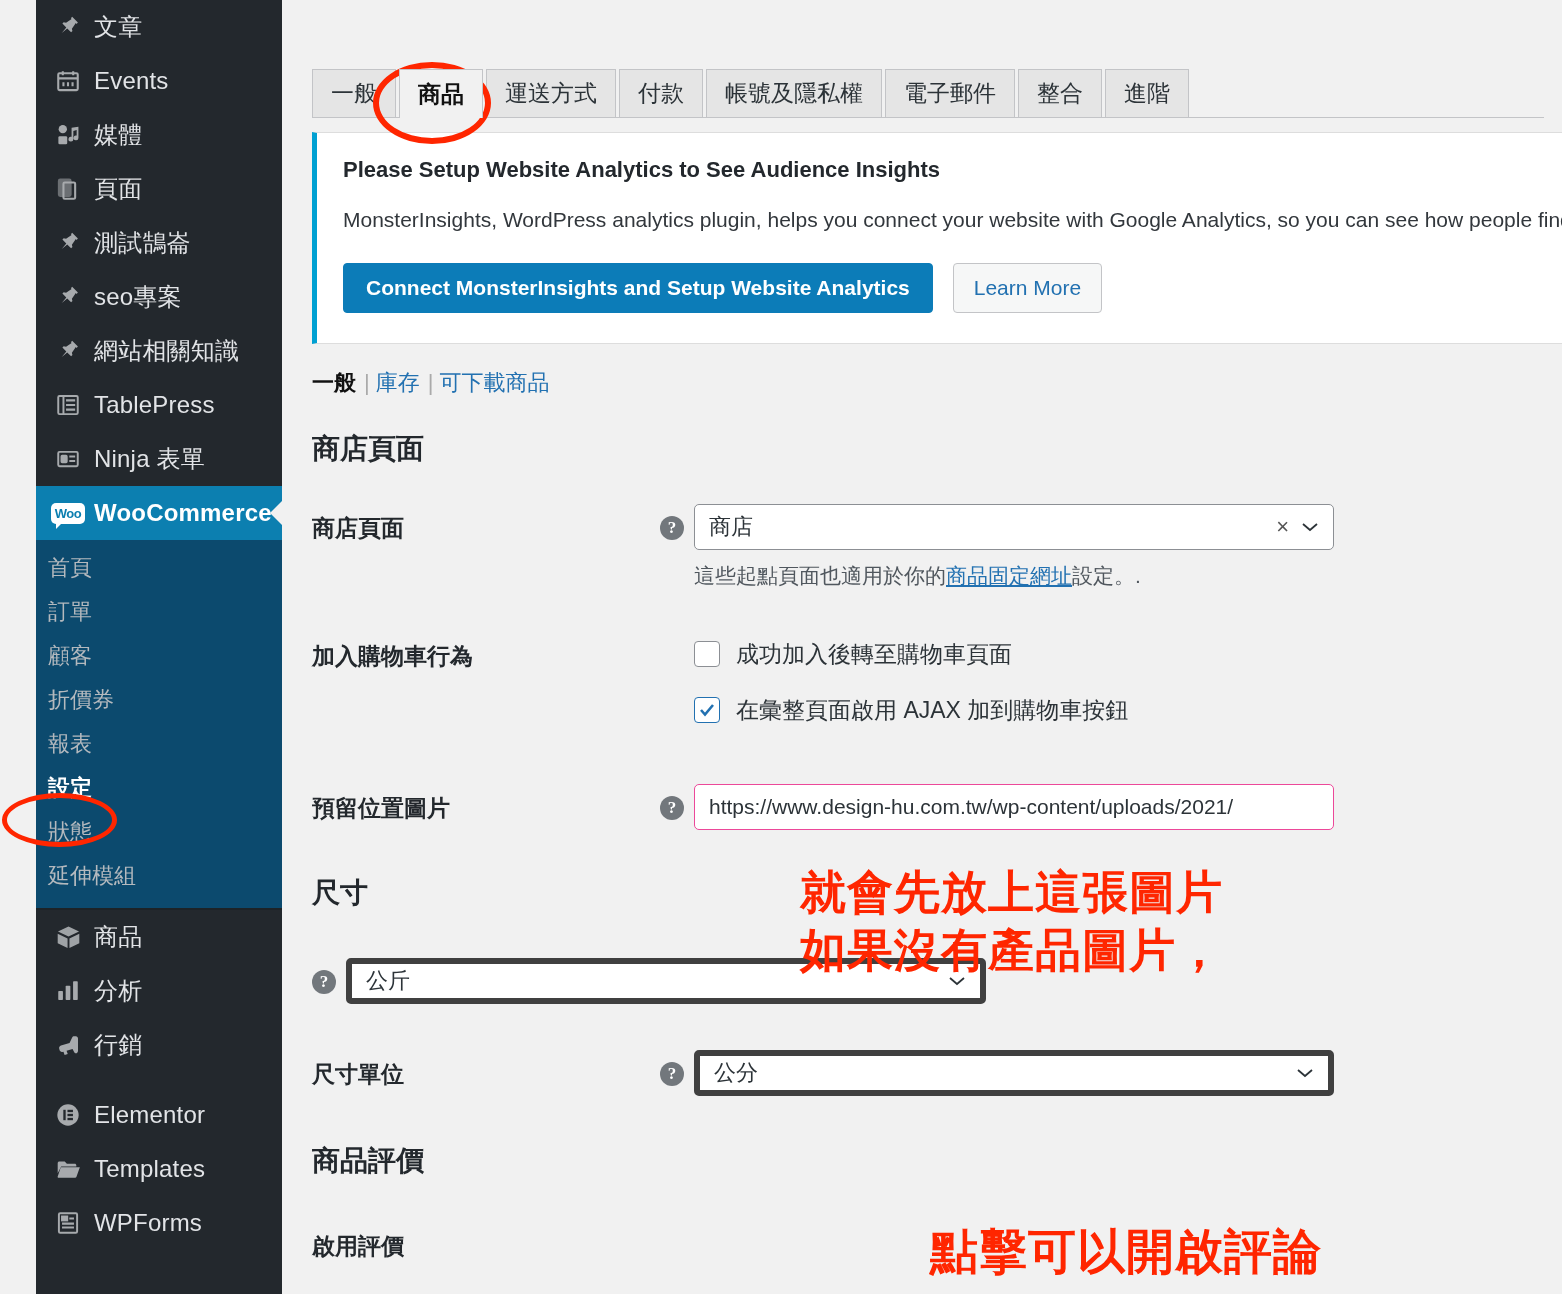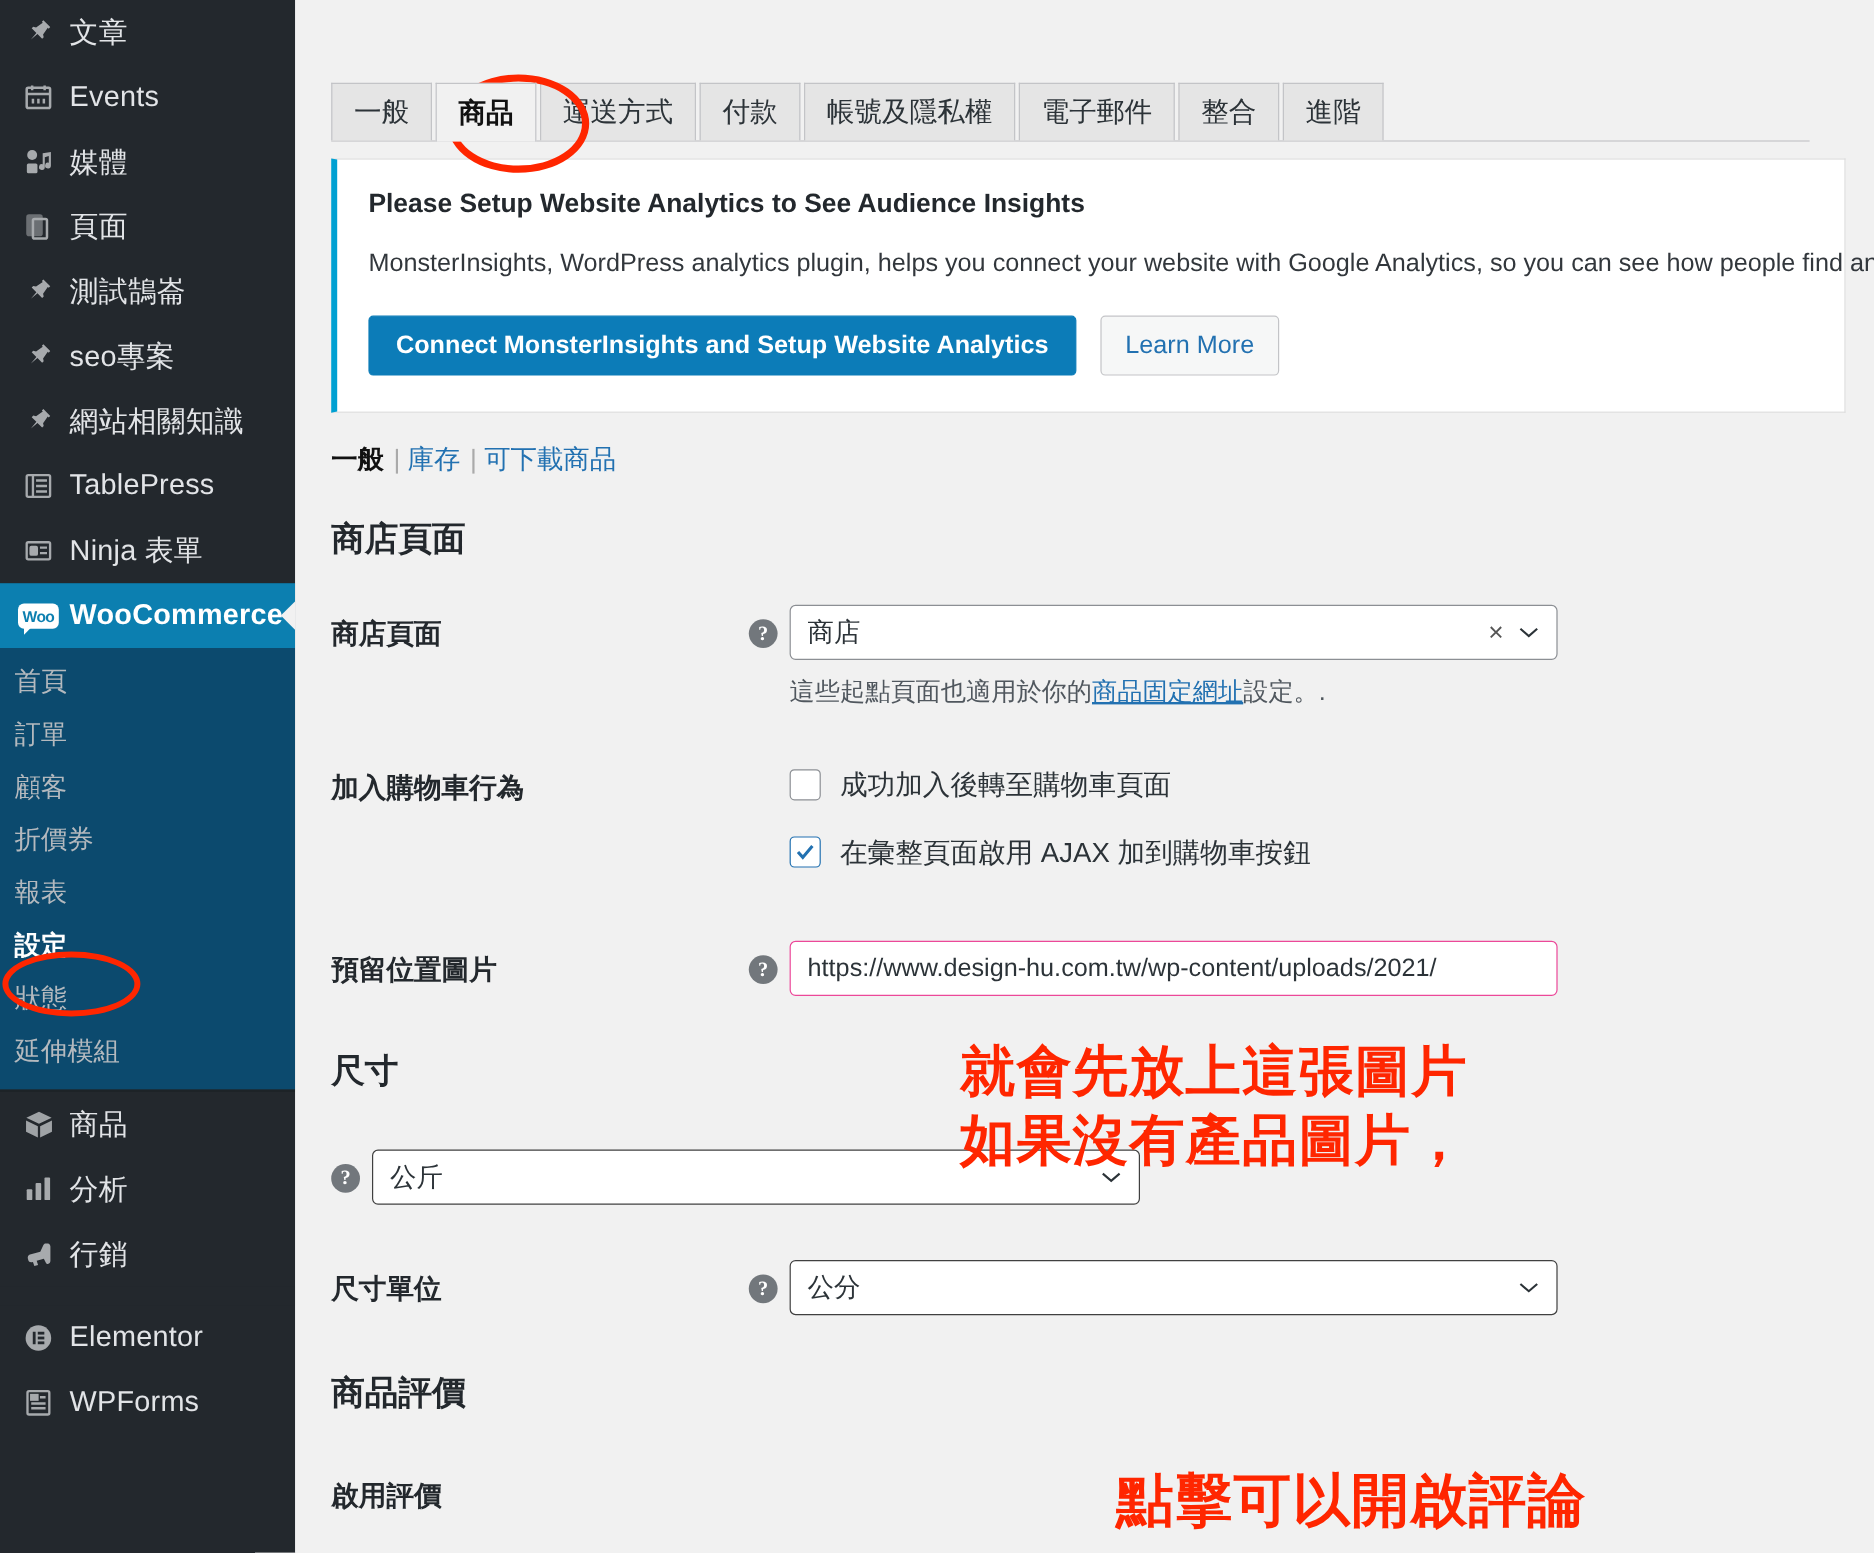--- a/index.html
+++ b/index.html
@@ -5,21 +5,21 @@
 <style>
   * { box-sizing: border-box; }
   html, body {
     margin: 0; padding: 0;
     width: 1562px; height: 1294px;
     overflow: hidden;
     background: #f1f1f1;
     font-family: "Liberation Sans", "DejaVu Sans", sans-serif;
     -webkit-font-smoothing: antialiased;
   }
-  #app { position: relative; width: 1562px; height: 1294px; display: flex; }
+  #app { position: relative; width: 1562px; height: 1294px; display: flex; padding-left: 36px; }
 
   
   #sidebar {
     width: 246px; flex: 0 0 246px;
     background: #23282d;
     color: #b4b9be;
     position: relative;
     overflow: hidden;
   }
   .menu-item {
@@ -234,21 +234,21 @@
   .txtinput {
     width: 640px; height: 46px;
     border: 1px solid #ec4899; border-radius: 5px;
     background: #fff;
     padding: 0 14px;
     font-size: 21px; color: #2c3338;
     font-family: inherit;
   }
   .selectbox {
     width: 640px; height: 46px;
-    border: 1px solid #404040; border-radius: 5px;
+    border: 6px solid #404040; border-radius: 5px;
     background: #fff;
     display: flex; align-items: center;
     padding: 0 14px;
     font-size: 22px; color: #2c3338;
     cursor: pointer;
   }
   .selectbox .sb-arrow { margin-left: auto; font-size: 18px; color: #2c3338; }
 
   
   .annot {
@@ -439,20 +439,29 @@
             <circle cx="10" cy="10" r="8.2" fill="currentColor"></circle>
             <rect x="6.4" y="6" width="1.8" height="8" fill="#23282d"></rect>
             <rect x="9.6" y="6" width="4.2" height="1.8" fill="#23282d"></rect>
             <rect x="9.6" y="9.1" width="4.2" height="1.8" fill="#23282d"></rect>
             <rect x="9.6" y="12.2" width="4.2" height="1.8" fill="#23282d"></rect>
           </svg>
       </span>
       <span class="mi-label">Elementor</span>
     </div>
 
+    <div class="menu-item">
+      <span class="mi-icon">
+        <svg width="27" height="27" viewBox="0 0 20 20" fill="currentColor">
+            <path d="M2 5.2c0-.7.6-1.2 1.2-1.2h4l1.6 1.8h5.8c.7 0 1.2.5 1.2 1.2v.7H4.6L2 12.8z"></path>
+            <path d="M4.3 8.4h14.1l-2.5 6.9c-.2.5-.7.9-1.2.9H2.8c-.6 0-1-.6-.8-1.1l2.3-6.7z"></path>
+          </svg>
+      </span>
+      <span class="mi-label">Templates</span>
+    </div>
 
     <div class="menu-item">
       <span class="mi-icon">
         <svg width="26" height="26" viewBox="0 0 20 20" fill="none" stroke="currentColor" stroke-width="1.5">
             <rect x="3" y="2.5" width="14" height="15" rx="1"></rect>
             <rect x="5.4" y="5" width="4" height="3" fill="currentColor"></rect>
             <path d="M11 6.5h3.6M5.4 10.5h9.2M5.4 13.5h9.2" stroke-width="1.6"></path>
           </svg>
       </span>
       <span class="mi-label">WPForms</span>

